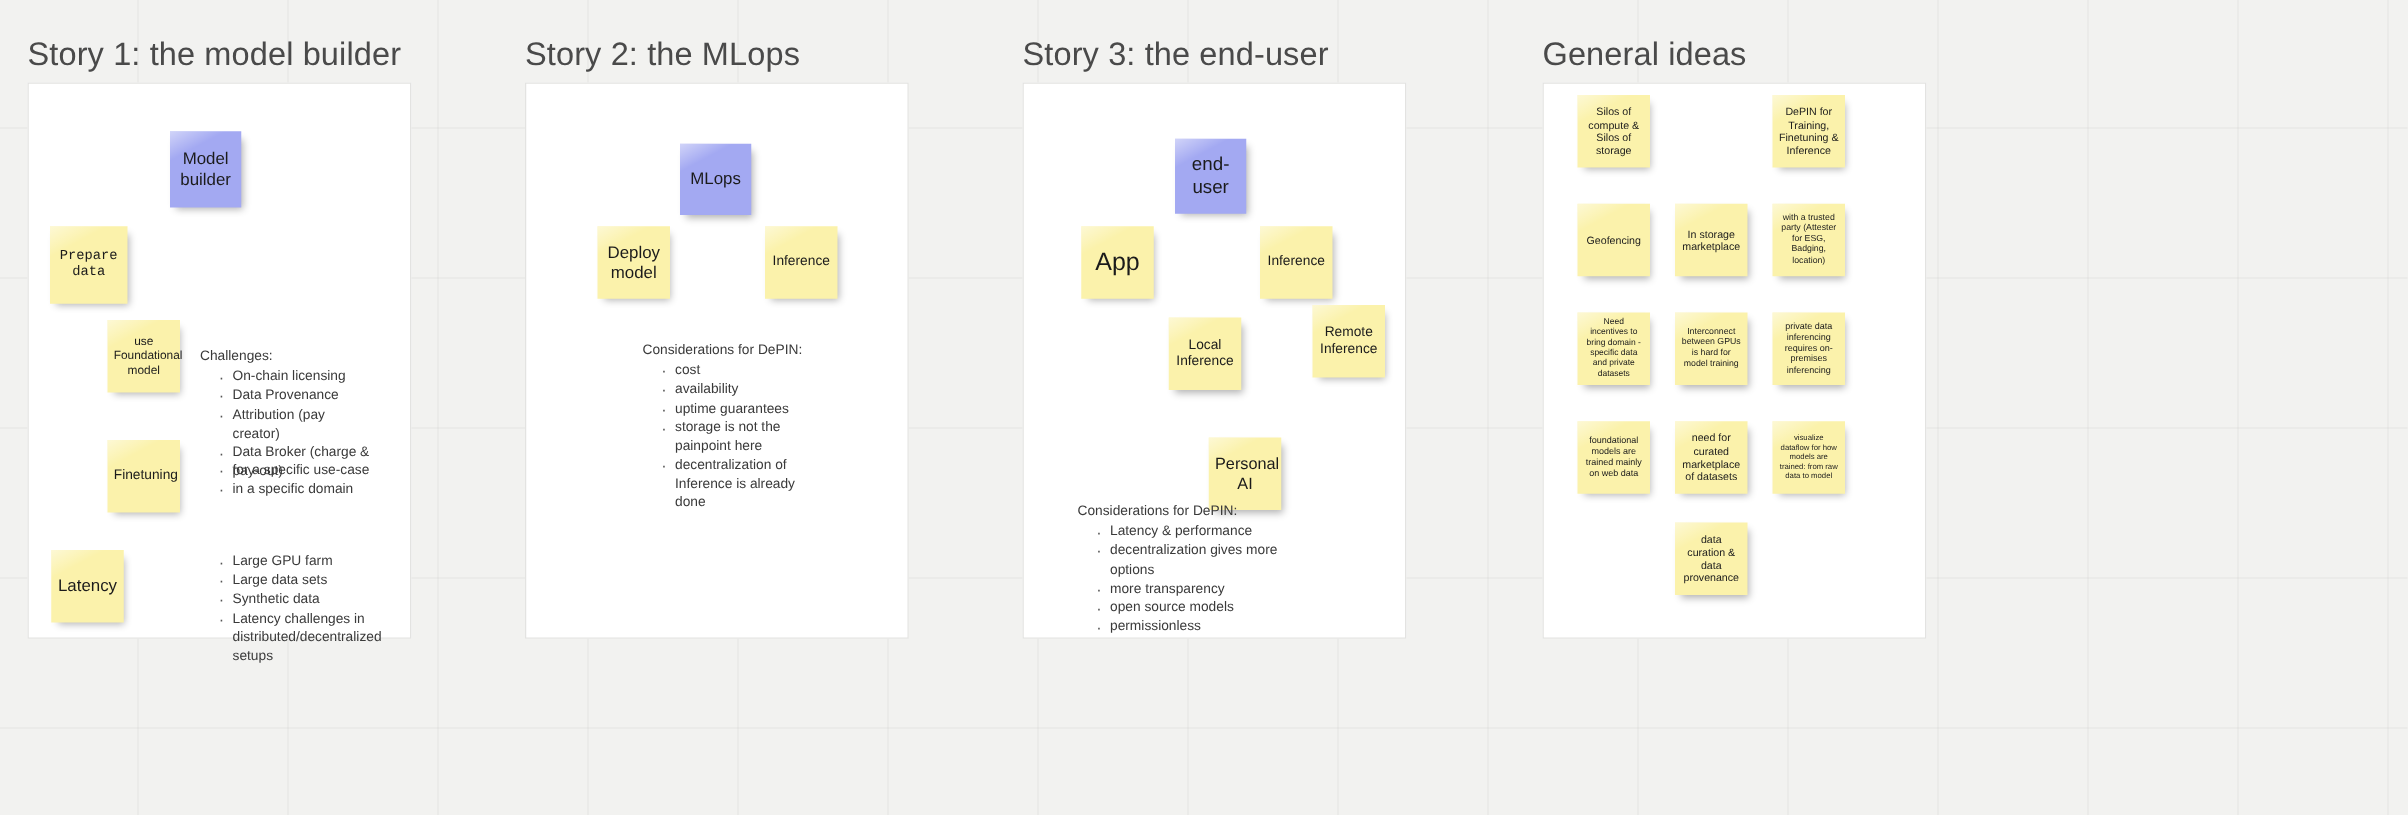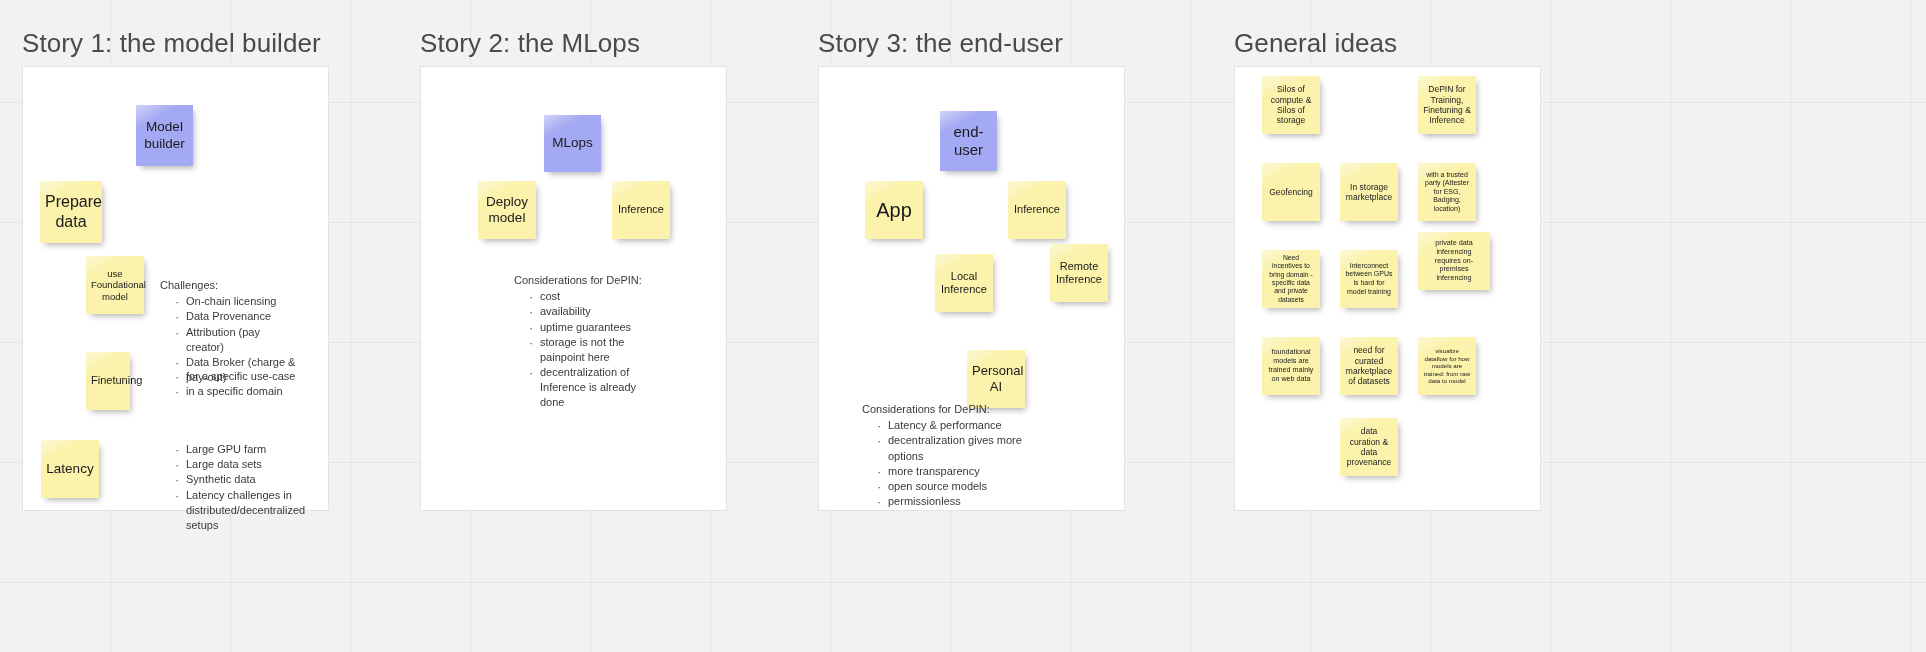--- a/index.html
+++ b/index.html
@@ -120,29 +120,29 @@
     <path d="M 963 345 C 967 370, 982 376, 996 392" stroke="#2b2b2b" stroke-width="1.6" fill="none" marker-end="url(#arrow)"></path>
   </svg>
 
   <div class="section-title" style="left:22px; top:30px;">Story 1: the model builder</div>
   <div class="frame" style="left:22px; top:66px; width:307px; height:445px;"></div>
 
   <div class="note purple" style="left:136px; top:78px; width:57px; height:61px; font-size:13.5px;">
     <span>Model builder</span>
   </div>
 
-  <div class="note yellow" style="left:40px; top:181px; width:62px; height:62px; font-size:16px;">
+  <div class="note yellow" style="left:40px; top:181px; width:62px; height:62px; font-size:11px;font-family:Liberation Mono, monospace;">
     <span>Prepare data</span>
   </div>
 
   <div class="note yellow" style="left:86px; top:256px; width:58px; height:58px; font-size:9.5px;">
     <span>use Foundational model</span>
   </div>
 
-  <div class="note yellow" style="left:86px; top:352px; width:44px; height:58px; font-size:11px;">
+  <div class="note yellow" style="left:86px; top:352px; width:58px; height:58px; font-size:11px;">
     <span>Finetuning</span>
   </div>
 
   <div class="note yellow" style="left:41px; top:440px; width:58px; height:58px; font-size:13.5px;">
     <span>Latency</span>
   </div>
 
   <div class="textblock" style="left:160px; top:278px; width:140px;">
     <div class="tb-title">Challenges:</div>
     <ul>
@@ -252,21 +252,21 @@
   <div class="note yellow" style="left:1418px; top:163px; width:58px; height:58px; font-size:7px;">
     <span>with a trusted party (Attester for ESG, Badging, location)</span>
   </div>
 
   <div class="note yellow" style="left:1262px; top:250px; width:58px; height:58px; font-size:6.8px;">
     <span>Need incentives to bring domain -specific data and private datasets</span>
   </div>
   <div class="note yellow" style="left:1340px; top:250px; width:58px; height:58px; font-size:7px;">
     <span>Interconnect between GPUs is hard for model training</span>
   </div>
-  <div class="note yellow" style="left:1418px; top:232px; width:72px; height:58px; font-size:7.2px;">
+  <div class="note yellow" style="left:1418px; top:250px; width:58px; height:58px; font-size:7.2px;">
     <span>private data inferencing requires on-premises inferencing</span>
   </div>
 
   <div class="note yellow" style="left:1262px; top:337px; width:58px; height:58px; font-size:7.2px;">
     <span>foundational models are trained mainly on web data</span>
   </div>
   <div class="note yellow" style="left:1340px; top:337px; width:58px; height:58px; font-size:8.5px;">
     <span>need for curated marketplace of datasets</span>
   </div>
   <div class="note yellow" style="left:1418px; top:337px; width:58px; height:58px; font-size:6.2px;">

